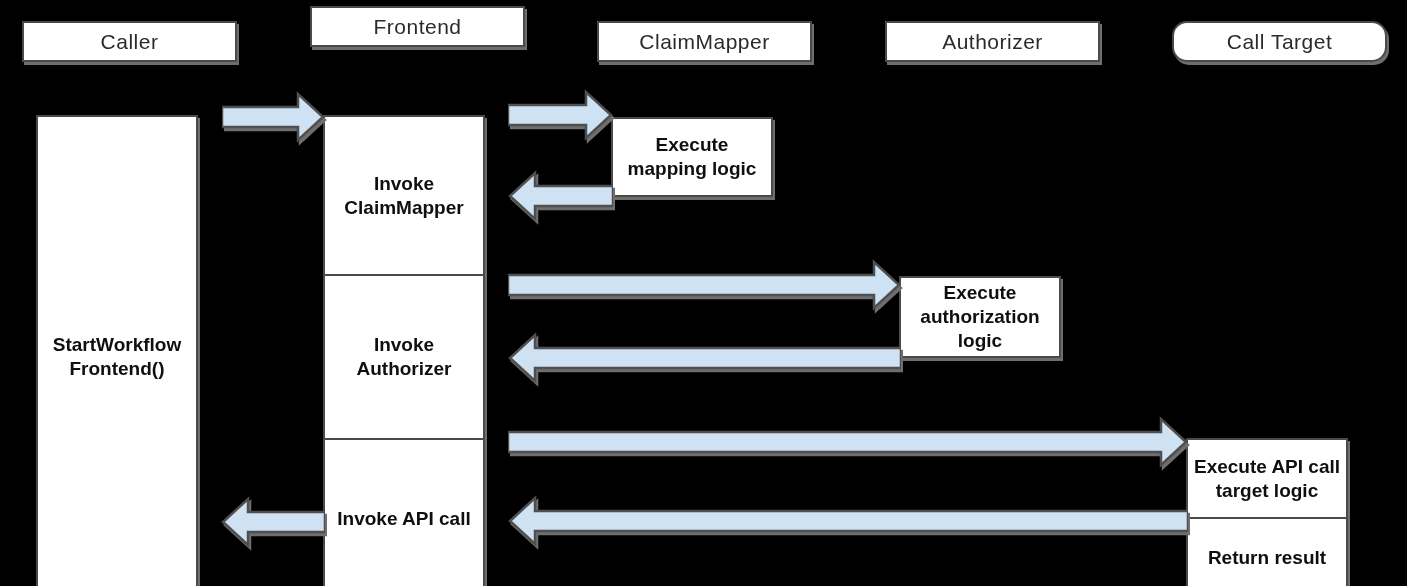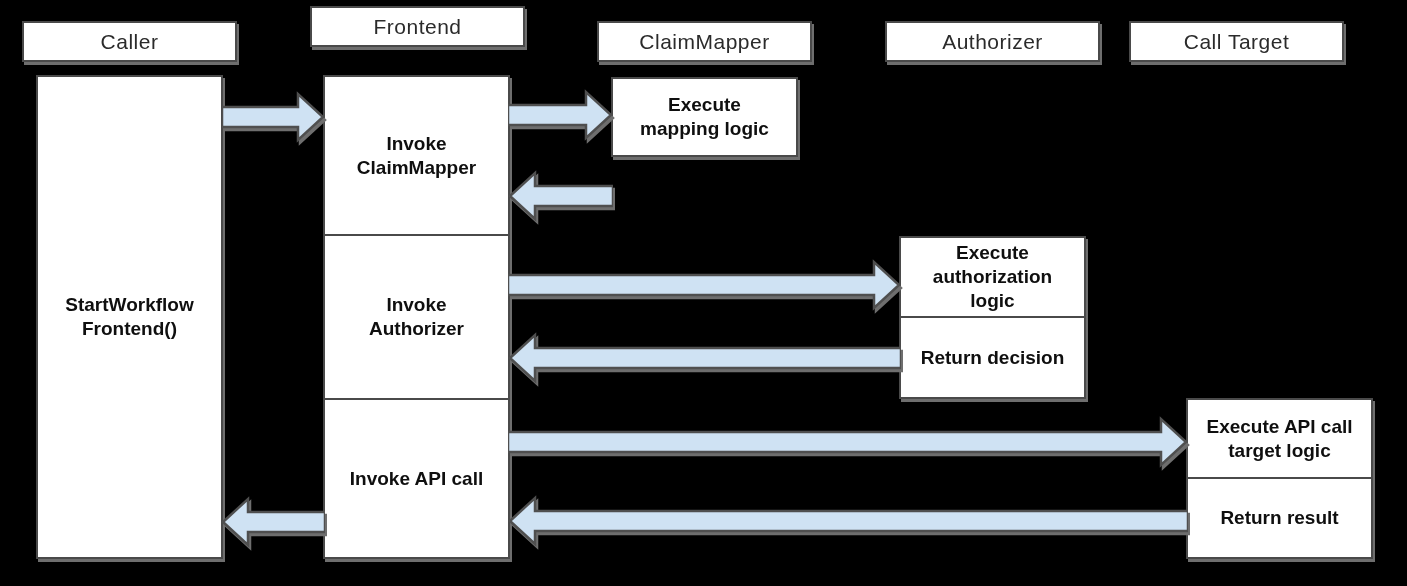--- a/index.html
+++ b/index.html
@@ -17,41 +17,42 @@
     border:2px solid var(--box-border,#4a4a4a);
     box-sizing:border-box;
     box-shadow:2px 3px 0 var(--shadow,#6e6e6e);
     display:flex;align-items:center;justify-content:center;
     font-size:21px;font-weight:400;letter-spacing:.5px;
     color:var(--hdr-text,#2b2b2b);
     text-align:center;
   }
   .box{
     position:absolute;
-    width:187px;
+    width:162px;
     background:var(--box-fill,#fff);
     border:2px solid var(--box-border,#4a4a4a);
     box-sizing:border-box;
     box-shadow:2px 3px 0 var(--shadow,#6e6e6e);
     display:flex;align-items:center;justify-content:center;
     font-size:19px;font-weight:700;line-height:24px;
     color:var(--box-text,#0f0f0f);
     text-align:center;
     white-space:pre-line;
+    margin-top:40px;
   }
   .arrow{
     position:absolute;
     filter:drop-shadow(2px 3px 0 var(--shadow,#6e6e6e));
   }
   
   #h-caller      {left:22px;  top:21px;}
   #h-frontend    {left:310px; top:6px;}
   #h-claimmapper {left:597px; top:21px;}
   #h-authorizer  {left:885px; top:21px;}
-  #h-calltarget  {left:1129px;top:21px;}
+  #h-calltarget  {left:1172px;top:21px;border-radius:15px;}
   
   #act-caller {left:36px;  top:75px;  height:484px;}
   #act-fe-1   {left:323px; top:75px;  height:161px;}
   #act-fe-2   {left:323px; top:234px; height:166px;}
   #act-fe-3   {left:323px; top:398px; height:161px;}
   #act-cm-1   {left:611px; top:77px;  height:80px;}
   #act-cm-2   {left:611px; top:155px; height:83px;}
   #act-az-1   {left:899px; top:236px; height:82px;}
   #act-az-2   {left:899px; top:316px; height:83px;}
   #act-ct-1   {left:1186px;top:398px; height:81px;}
@@ -73,21 +74,20 @@
   <div class="box" id="act-fe-1">Invoke
 ClaimMapper</div>
   <div class="box" id="act-fe-2">Invoke
 Authorizer</div>
   <div class="box" id="act-fe-3">Invoke API call</div>
   <div class="box" id="act-cm-1">Execute
 mapping logic</div>
   <div class="box" id="act-az-1">Execute
 authorization
 logic</div>
-  <div class="box" id="act-az-2">Return decision</div>
   <div class="box" id="act-ct-1">Execute API call
 target logic</div>
   <div class="box" id="act-ct-2">Return result</div>
 
 <svg width="103" height="52" class="arrow" style="left: 222px; top: 91px;">
       <polygon points="0,16 76,16 76,3 101,26 76,49 76,36 0,36" fill="#cfe2f3" stroke="#4f4f4f" stroke-width="2.5" stroke-linejoin="miter"></polygon>
     </svg>
     <svg width="105" height="52" class="arrow" style="left: 508px; top: 89px;">
       <polygon points="0,16 78,16 78,3 103,26 78,49 78,36 0,36" fill="#cfe2f3" stroke="#4f4f4f" stroke-width="2.5" stroke-linejoin="miter"></polygon>
     </svg>

